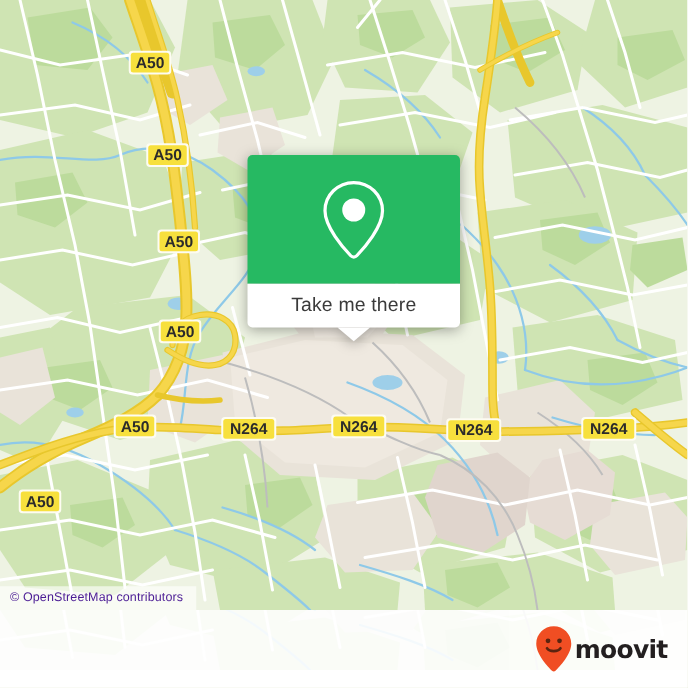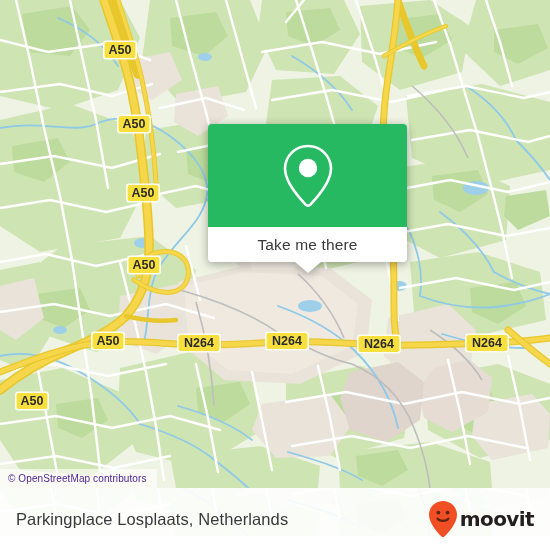--- a/index.html
+++ b/index.html
@@ -18,21 +18,21 @@
   #attribution{
     position:absolute;left:0;top:469px;
     background:rgba(255,255,255,0.62);
     padding:3px 10px 4px 8px;
     font-size:10px;color:#4c1d95;letter-spacing:.1px;
     line-height:14px;white-space:nowrap;z-index:40;
   }
 
   
   #popup{
-    position:absolute;left:208px;top:124px;width:199px;z-index:60;
+    position:absolute;left:198px;top:124px;width:170px;z-index:60;
     filter:drop-shadow(0 2px 5px rgba(0,0,0,0.34));
   }
   #popup-head{
     height:103px;border-radius:4px 4px 0 0;
     display:flex;align-items:center;justify-content:center;
   }
   #popup-foot{
     height:35px;background:#ffffff;border-radius:0 0 4px 4px;
     display:flex;align-items:center;justify-content:center;
     font-size:15.5px;color:#3a3a3a;letter-spacing:.15px;
@@ -586,21 +586,20 @@
               <text x="379" y="348.4" text-anchor="middle" font-family="&quot;Liberation Sans&quot;, sans-serif" font-size="12.5" font-weight="bold" fill="#2b2b2b">N264</text>
             </g>
             <g>
               <rect x="465" y="333.5" width="44" height="19" rx="3" fill="#fdfcf2"></rect>
               <rect x="466.6" y="335.1" width="40.8" height="15.8" rx="2" fill="#f7e03d"></rect>
               <text x="487" y="347.4" text-anchor="middle" font-family="&quot;Liberation Sans&quot;, sans-serif" font-size="12.5" font-weight="bold" fill="#2b2b2b">N264</text>
             </g>
           </g>
       </g>
     </svg>
-    <div id="footer-title">Parkingplace Losplaats, Netherlands</div>
     <div id="logo">
       <svg width="30" height="38" viewBox="0 0 30 38">
         <path d="M15 1 C7.3 1 1 7.2 1 14.9 C1 23.4 10.6 33.6 13.6 36.5 C14.4 37.3 15.6 37.3 16.4 36.5 C19.4 33.6 29 23.4 29 14.9 C29 7.2 22.7 1 15 1 Z" fill="#f04e23"></path>
         <circle cx="10.4" cy="12.6" r="1.9" fill="#5a2410"></circle>
         <circle cx="19.6" cy="12.6" r="1.9" fill="#5a2410"></circle>
         <path d="M9.6 18.6 C11.6 21.6 18.4 21.6 20.4 18.6" fill="none" stroke="#5a2410" stroke-width="2.1" stroke-linecap="round"></path>
       </svg>
       <span id="logo-text">moovit</span>
     </div>
   </div>

